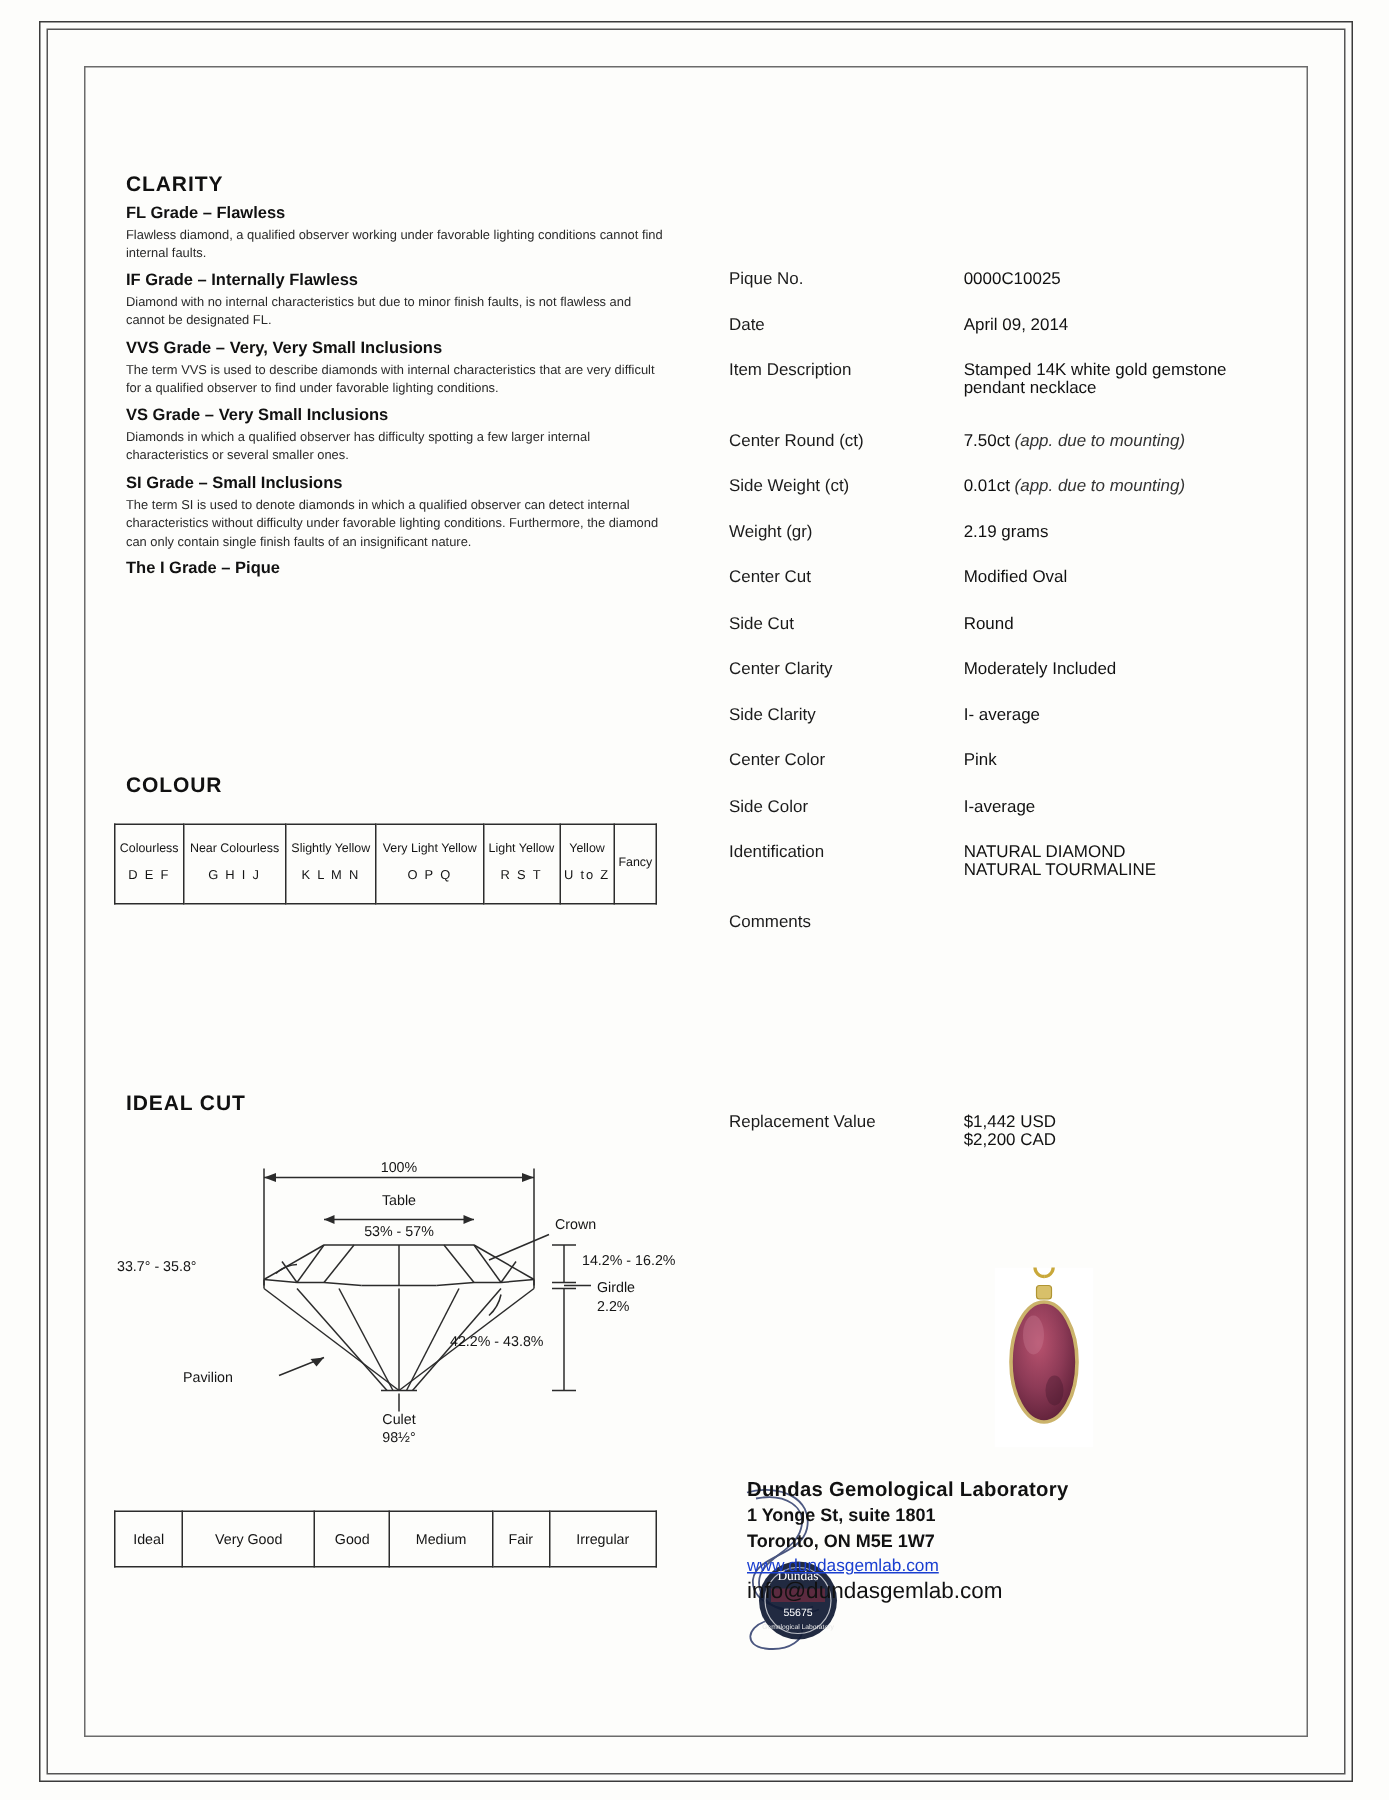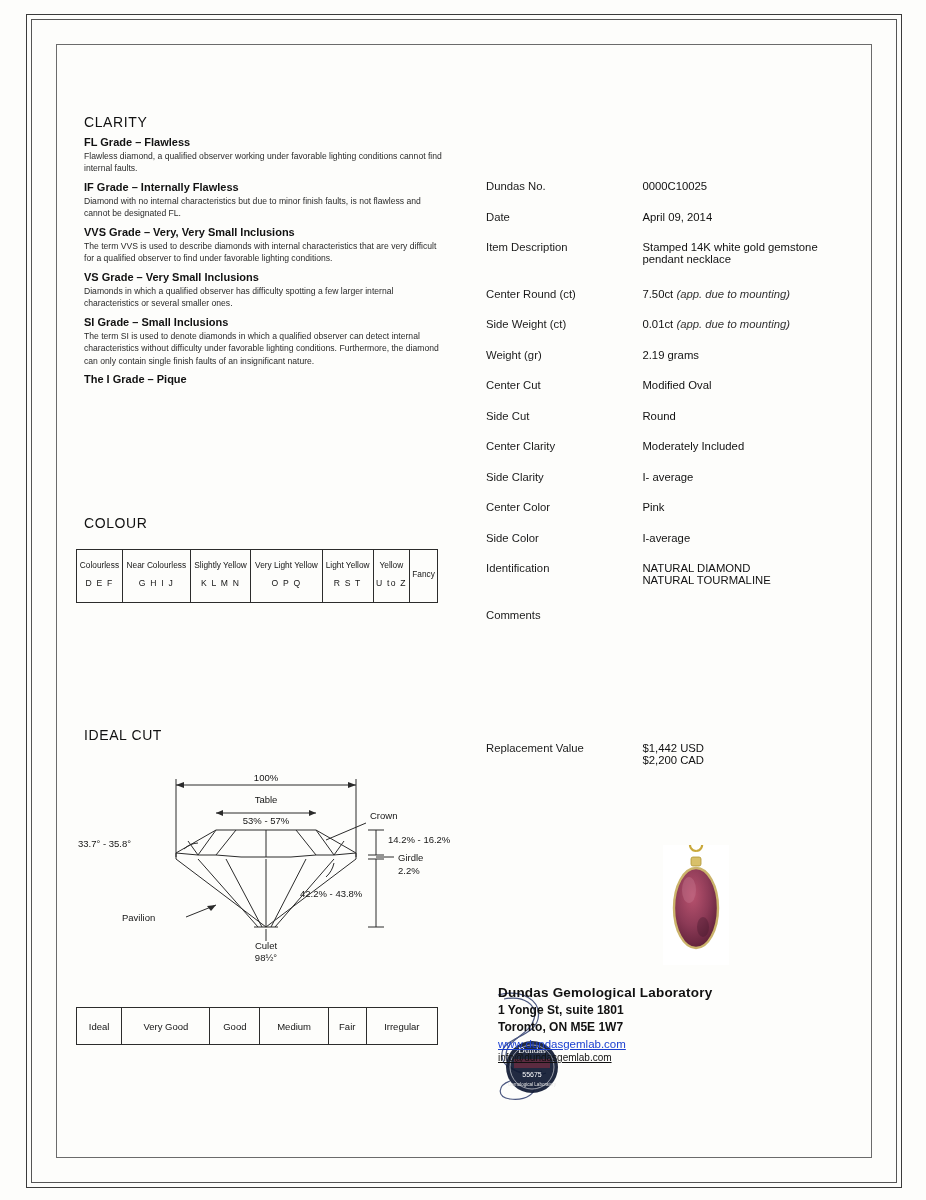--- a/index.html
+++ b/index.html
@@ -42,21 +42,21 @@
   }
   .content {
     position: absolute;
     left: 0; top: 0;
     width: 926px; height: 1200px;
   }
 
   
   .sec-title {
     font-size: 14px;
-    font-weight: normal;
+    font-weight: bold;
     letter-spacing: 0.6px;
     color: #111;
   }
   .clar-head {
     font-size: 11px;
     font-weight: bold;
     color: #111;
     margin-top: 6px;
   }
   .clar-body {
@@ -137,21 +137,21 @@
   #replacement-block { position: absolute; left: 486px; top: 742px; width: 400px; }
 
   
   #pendant { position: absolute; left: 663px; top: 845px; width: 66px; height: 120px; }
 
   
   #lab-footer { position: absolute; left: 498px; top: 985px; width: 330px; text-align: left; }
   #lab-name { font-size: 13.5px; font-weight: bold; color: #111; letter-spacing: 0.2px; }
   .lab-line { font-size: 12px; font-weight: bold; color: #111; margin-top: 3px; }
   .lab-link { font-size: 11.5px; color: #1a3fd0; text-decoration: underline; margin-top: 4px; display: block; }
-  .lab-mail { font-size: 10px; color: #111; margin-top: 2px; text-decoration: underline; }
+  .lab-mail { font-size: 15px; color: #111; margin-top: 2px; }
 
   
   #stamp { position: absolute; left: 480px; top: 985px; width: 110px; height: 120px; }
 </style>
 </head>
 <body>
 
 <div class="page">
   <div class="frame-outer"></div>
   <div class="frame-mid"></div>
@@ -302,21 +302,21 @@
         <td>Medium</td>
         <td>Fair</td>
         <td>Irregular</td>
       </tr>
     </tbody>
       </table>
 
     <div class="fields">
 
       <div class="field-row">
-        <span class="field-label">Dundas No.</span>
+        <span class="field-label">Pique No.</span>
         <span class="field-value">0000C10025</span>
       </div>
 
       <div class="field-row">
         <span class="field-label">Date</span>
         <span class="field-value">April 09, 2014</span>
       </div>
 
       <div class="field-row tall">
         <span class="field-label">Item Description</span>

